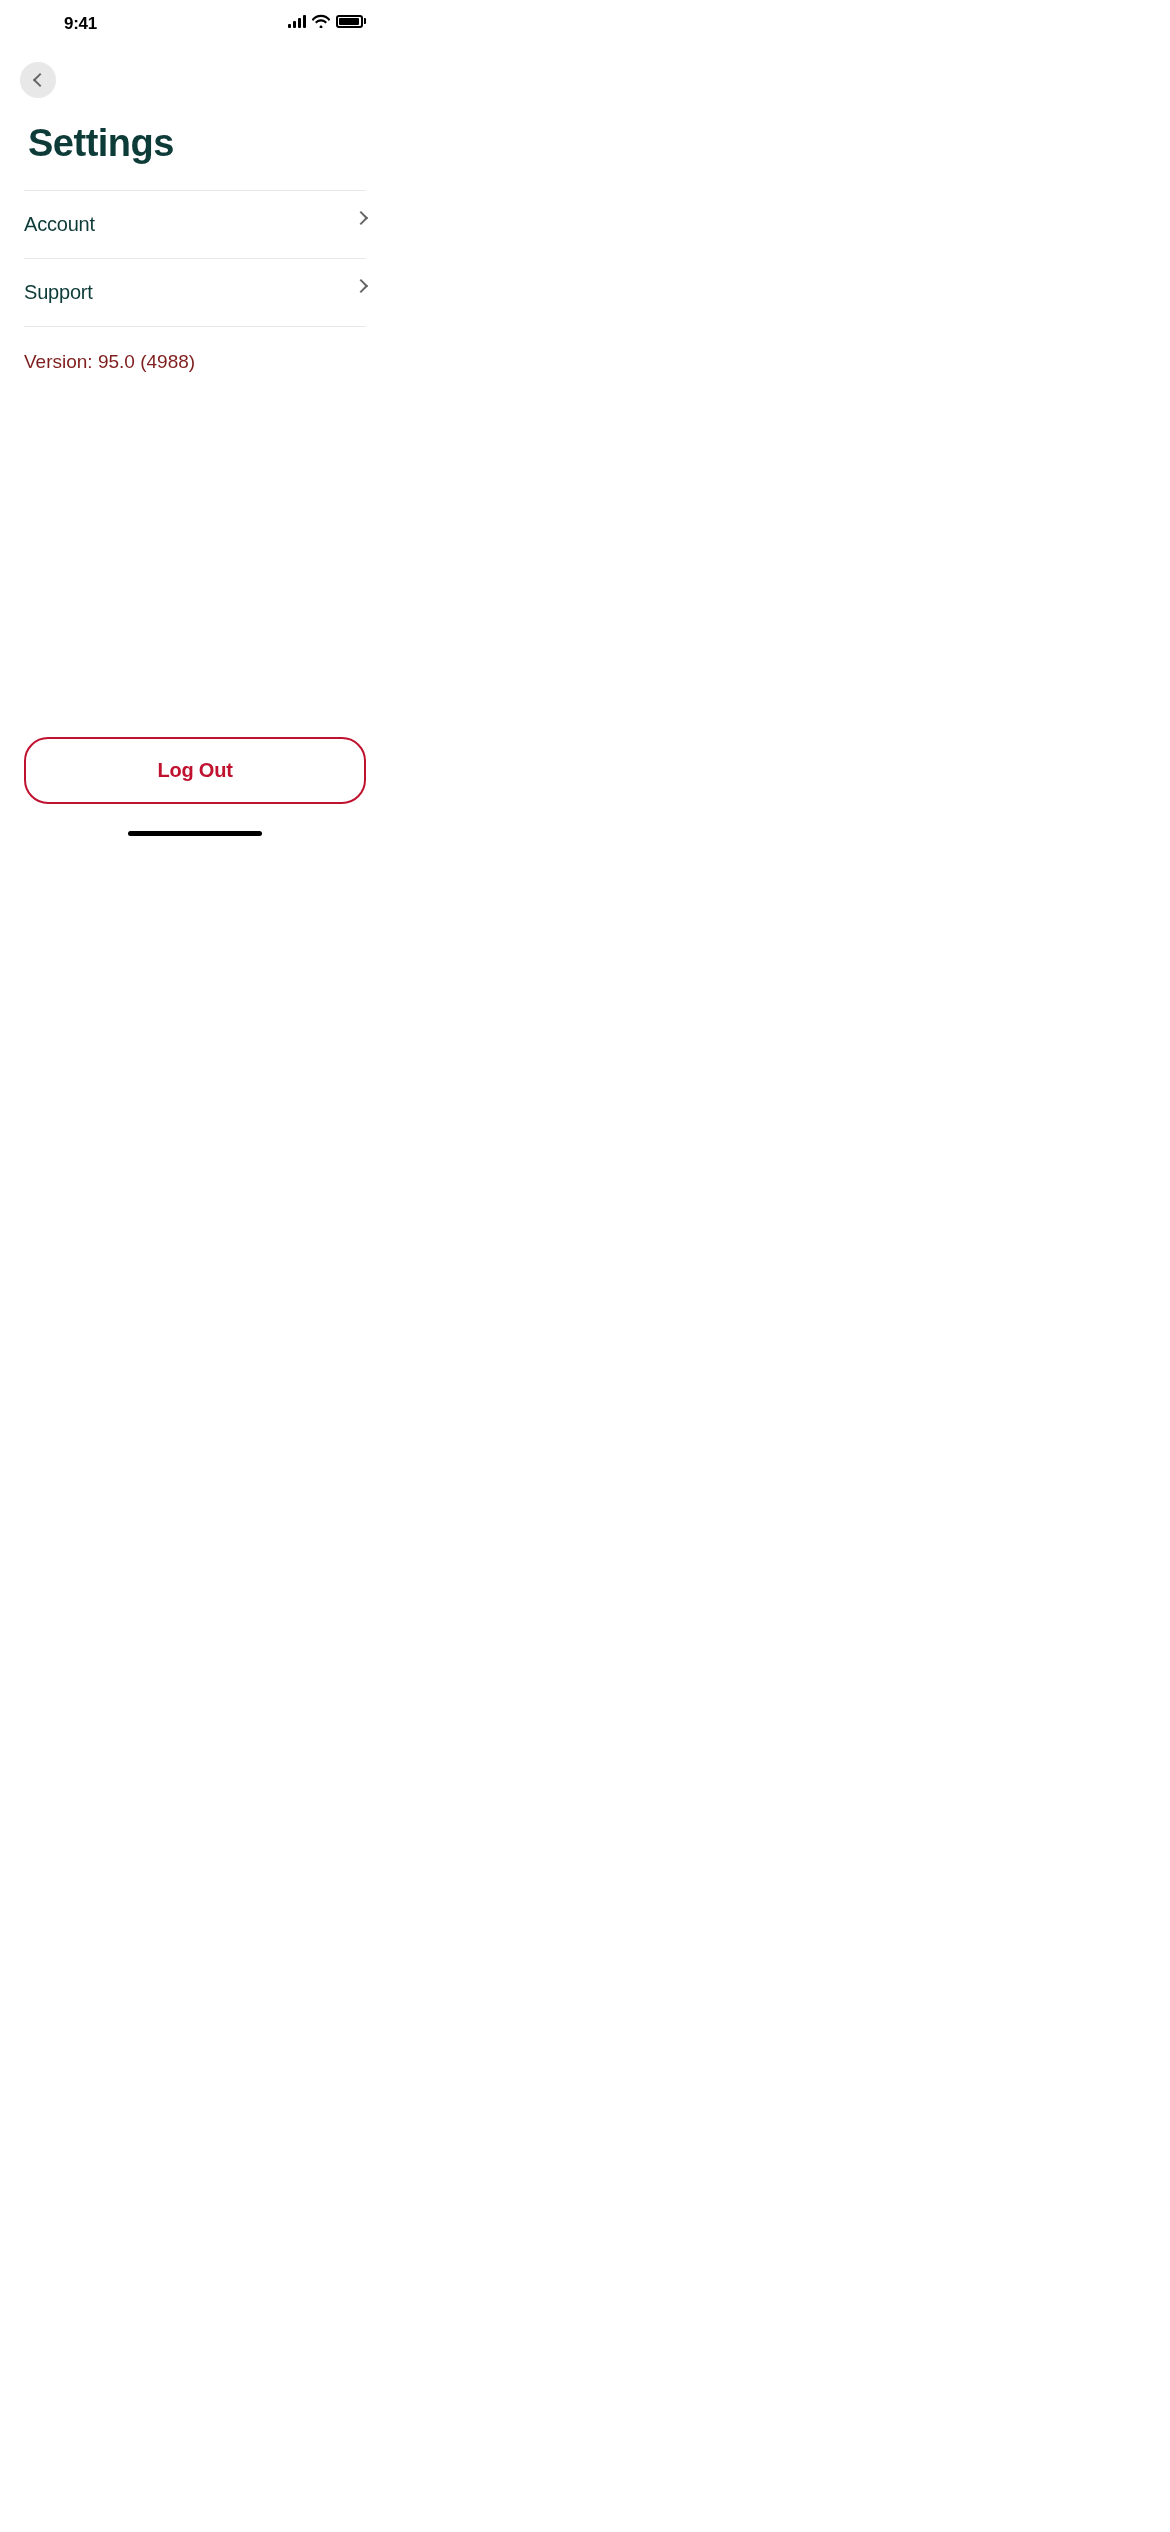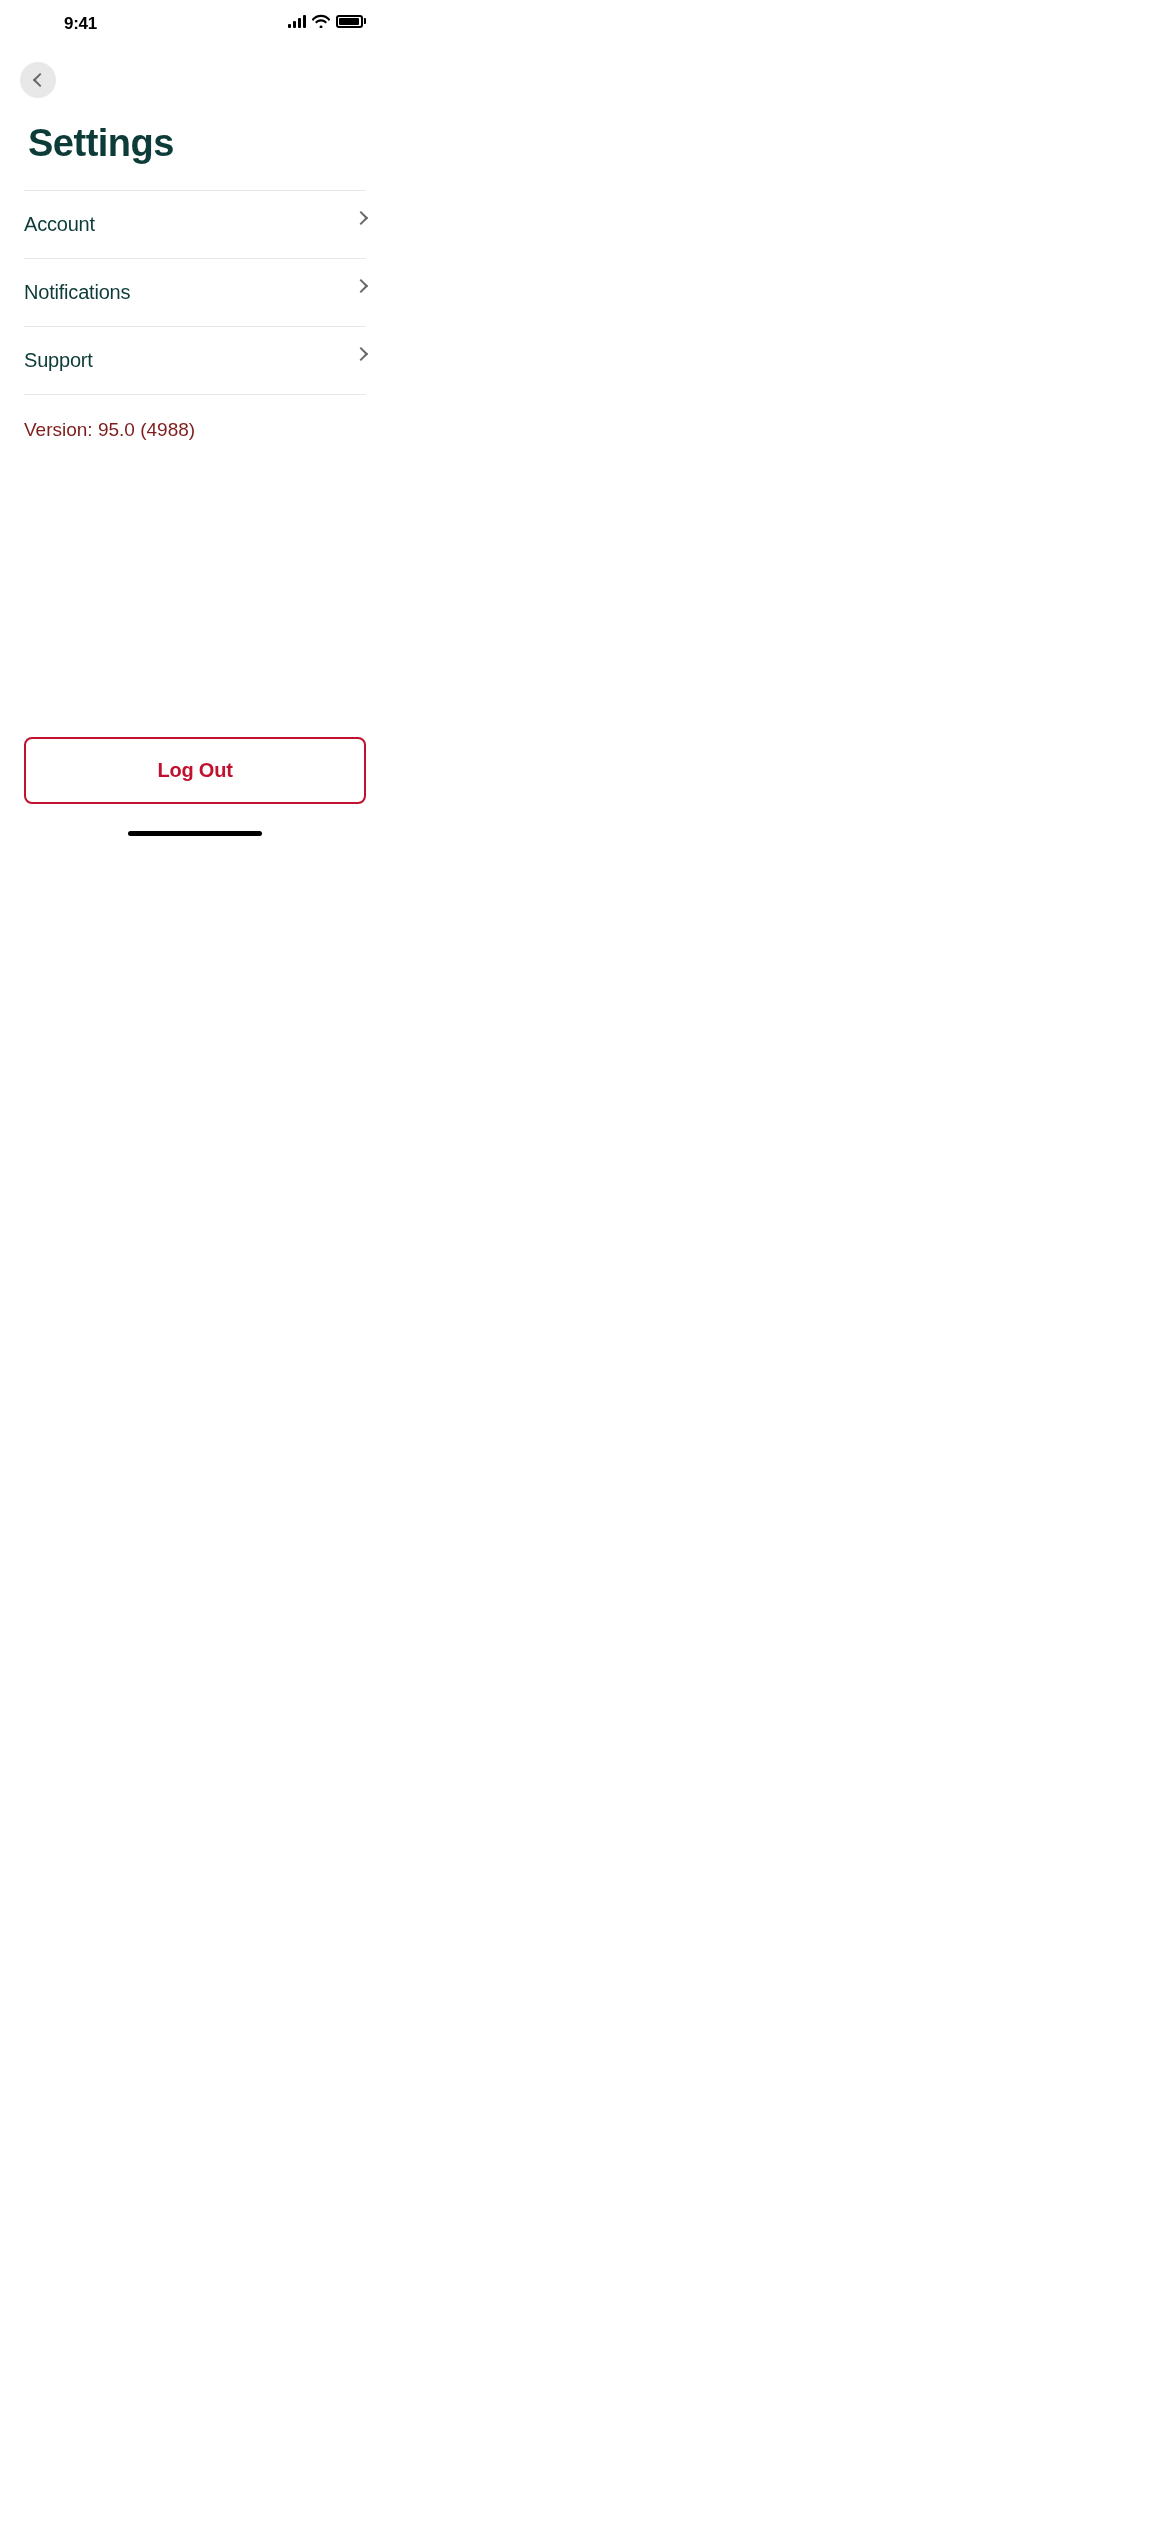--- a/index.html
+++ b/index.html
@@ -169,21 +169,21 @@
       position: absolute;
       bottom: 40px;
       left: 24px;
       right: 24px;
     }
 
     .logout-button {
       width: 100%;
       padding: 20px;
       border: 2px solid #c0112f;
-      border-radius: 8px;
+      border-radius: 24px;
       background: #fff;
       color: #c0112f;
       font-size: 20px;
       font-weight: 700;
       cursor: pointer;
       letter-spacing: -0.2px;
     }
 
     
     .home-indicator {
@@ -230,24 +230,20 @@
 </div>
 
 <h1 class="page-title">Settings</h1>
 
 <div class="menu-list">
   <div class="menu-item">
     <span class="menu-item-label">Account</span>
     <div class="chevron-right"></div>
   </div>
   <div class="menu-item">
-    <span class="menu-item-label">Notifications</span>
-    <div class="chevron-right"></div>
-  </div>
-  <div class="menu-item">
     <span class="menu-item-label">Support</span>
     <div class="chevron-right"></div>
   </div>
 </div>
 
 <div class="version-text">Version: 95.0 (4988)</div>
 
 <div class="logout-button-container">
   <button class="logout-button">
     <span>Log Out</span>

